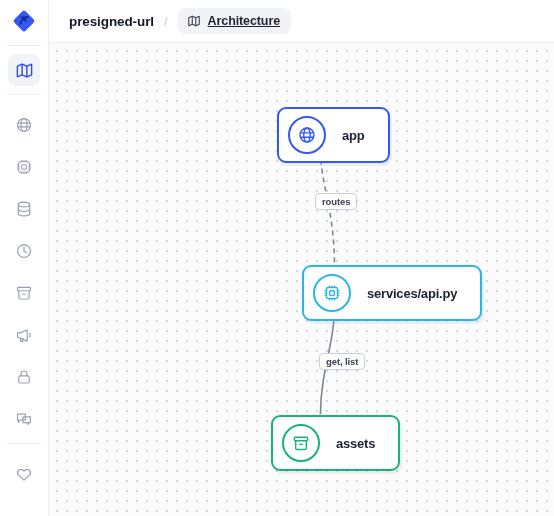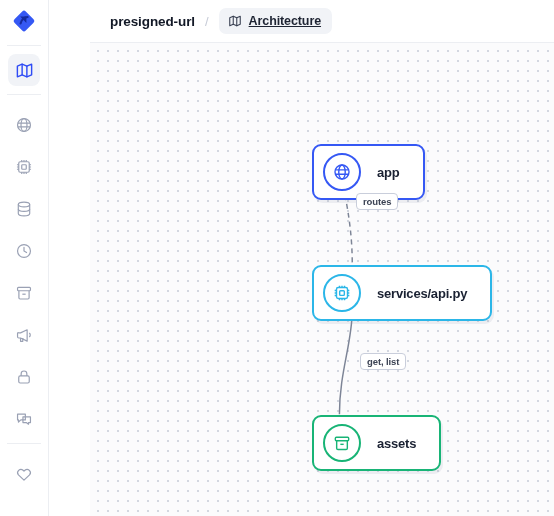--- a/index.html
+++ b/index.html
@@ -2,21 +2,21 @@
 <html><head>
 <meta charset="utf-8">
 <style>
   html,body{margin:0;padding:0;}
   body{
     width:554px;height:516px;overflow:hidden;
     font-family:"Liberation Sans", sans-serif;
     background:#ffffff;color:#1e2433;
     -webkit-font-smoothing:antialiased;
   }
-  .app{position:relative;width:554px;height:516px;display:flex;gap:41px;}
+  .app{position:relative;width:554px;height:516px;display:flex;}
 
   
   .sidebar{
     width:48px;height:516px;background:#ffffff;
     border-right:1px solid #eceef2;
     display:flex;flex-direction:column;align-items:center;
     flex:0 0 48px;position:relative;z-index:5;
   }
   .logo{
     width:48px;height:42px;display:flex;align-items:center;justify-content:center;
@@ -67,21 +67,21 @@
     width:34px;height:34px;border-radius:50%;
     display:flex;align-items:center;justify-content:center;
     flex:0 0 34px;
   }
   .node .nm{
     font-size:13px;font-weight:700;color:#1a2132;letter-spacing:-0.2px;
     padding:0 14px 0 16px;white-space:nowrap;
   }
   .n-app{border:2px solid #3558f4;}
   .n-app .ic{border:2px solid #3558f4;color:#3558f4;}
-  .n-svc{border:2px solid #2bb6e8;}
+  .n-svc{border:2px solid #2bb6e8;margin-left:31px;}
   .n-svc .ic{border:2px solid #2bb6e8;color:#2bb6e8;}
   .n-ast{border:2px solid #18b476;}
   .n-ast .ic{border:2px solid #18b476;color:#18b476;}
 
   .elabel{
     position:absolute;background:#ffffff;border:1px solid #c9cedb;
     border-radius:4px;padding:2px 6px;
     font-size:9.5px;font-weight:600;color:#3c4354;white-space:nowrap;
     letter-spacing:-0.1px;
   }
@@ -202,21 +202,21 @@
       </span>
     </div>
 
     <div class="canvas">
 
       <svg class="edges" viewBox="0 0 506 474" preserveAspectRatio="none">
         <path d="M272 108 C272 140, 286 168, 286 222" stroke="#7c8496" stroke-width="1.6" fill="none" stroke-dasharray="5 4"></path>
         <path d="M286 268 C286 300, 272 330, 272 372" stroke="#7c8496" stroke-width="1.6" fill="none"></path>
       </svg>
 
-      <div class="node n-app" style="left:222px;top:64px;margin-top:37px;">
+      <div class="node n-app" style="left:228px;top:64px;">
         <span class="ic">
           <svg width="20" height="20" viewBox="0 0 24 24" fill="none" stroke="currentColor" stroke-width="1.7">
             <circle cx="12" cy="12" r="8.4"></circle>
               <ellipse cx="12" cy="12" rx="3.9" ry="8.4"></ellipse>
             <path d="M3.7 9.4H20.3M3.7 14.6H20.3"></path>
           </svg>
         </span>
         <span class="nm">app</span>
       </div>
 

